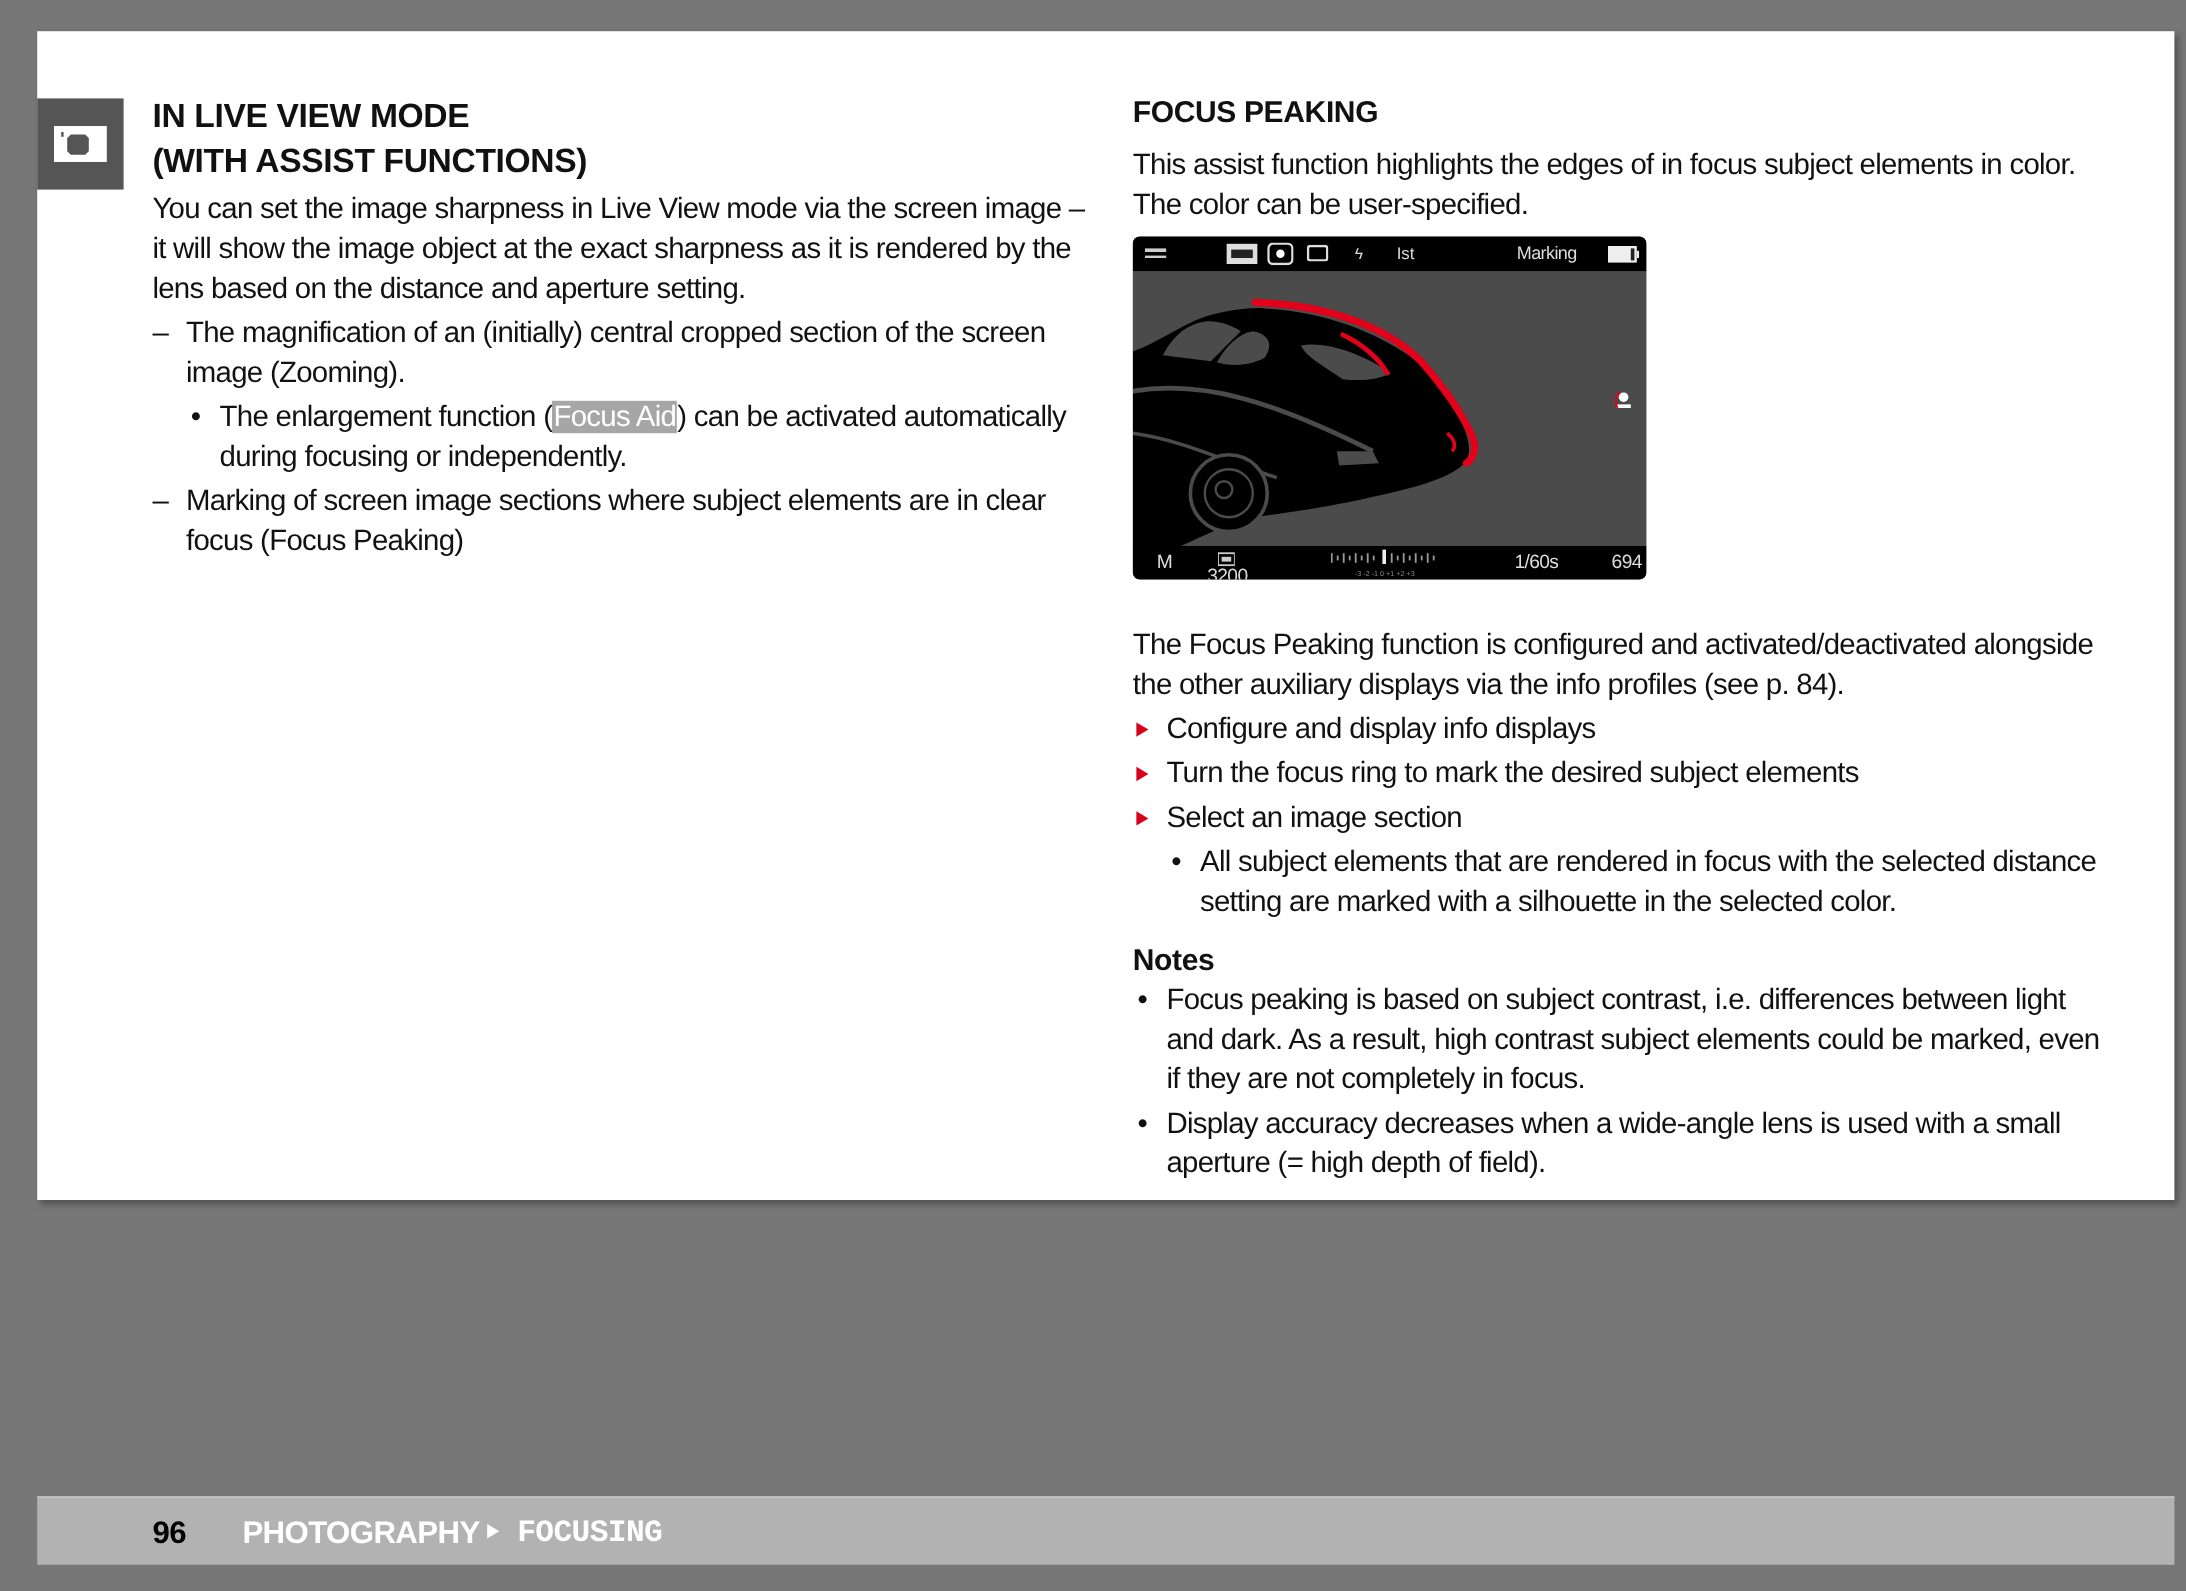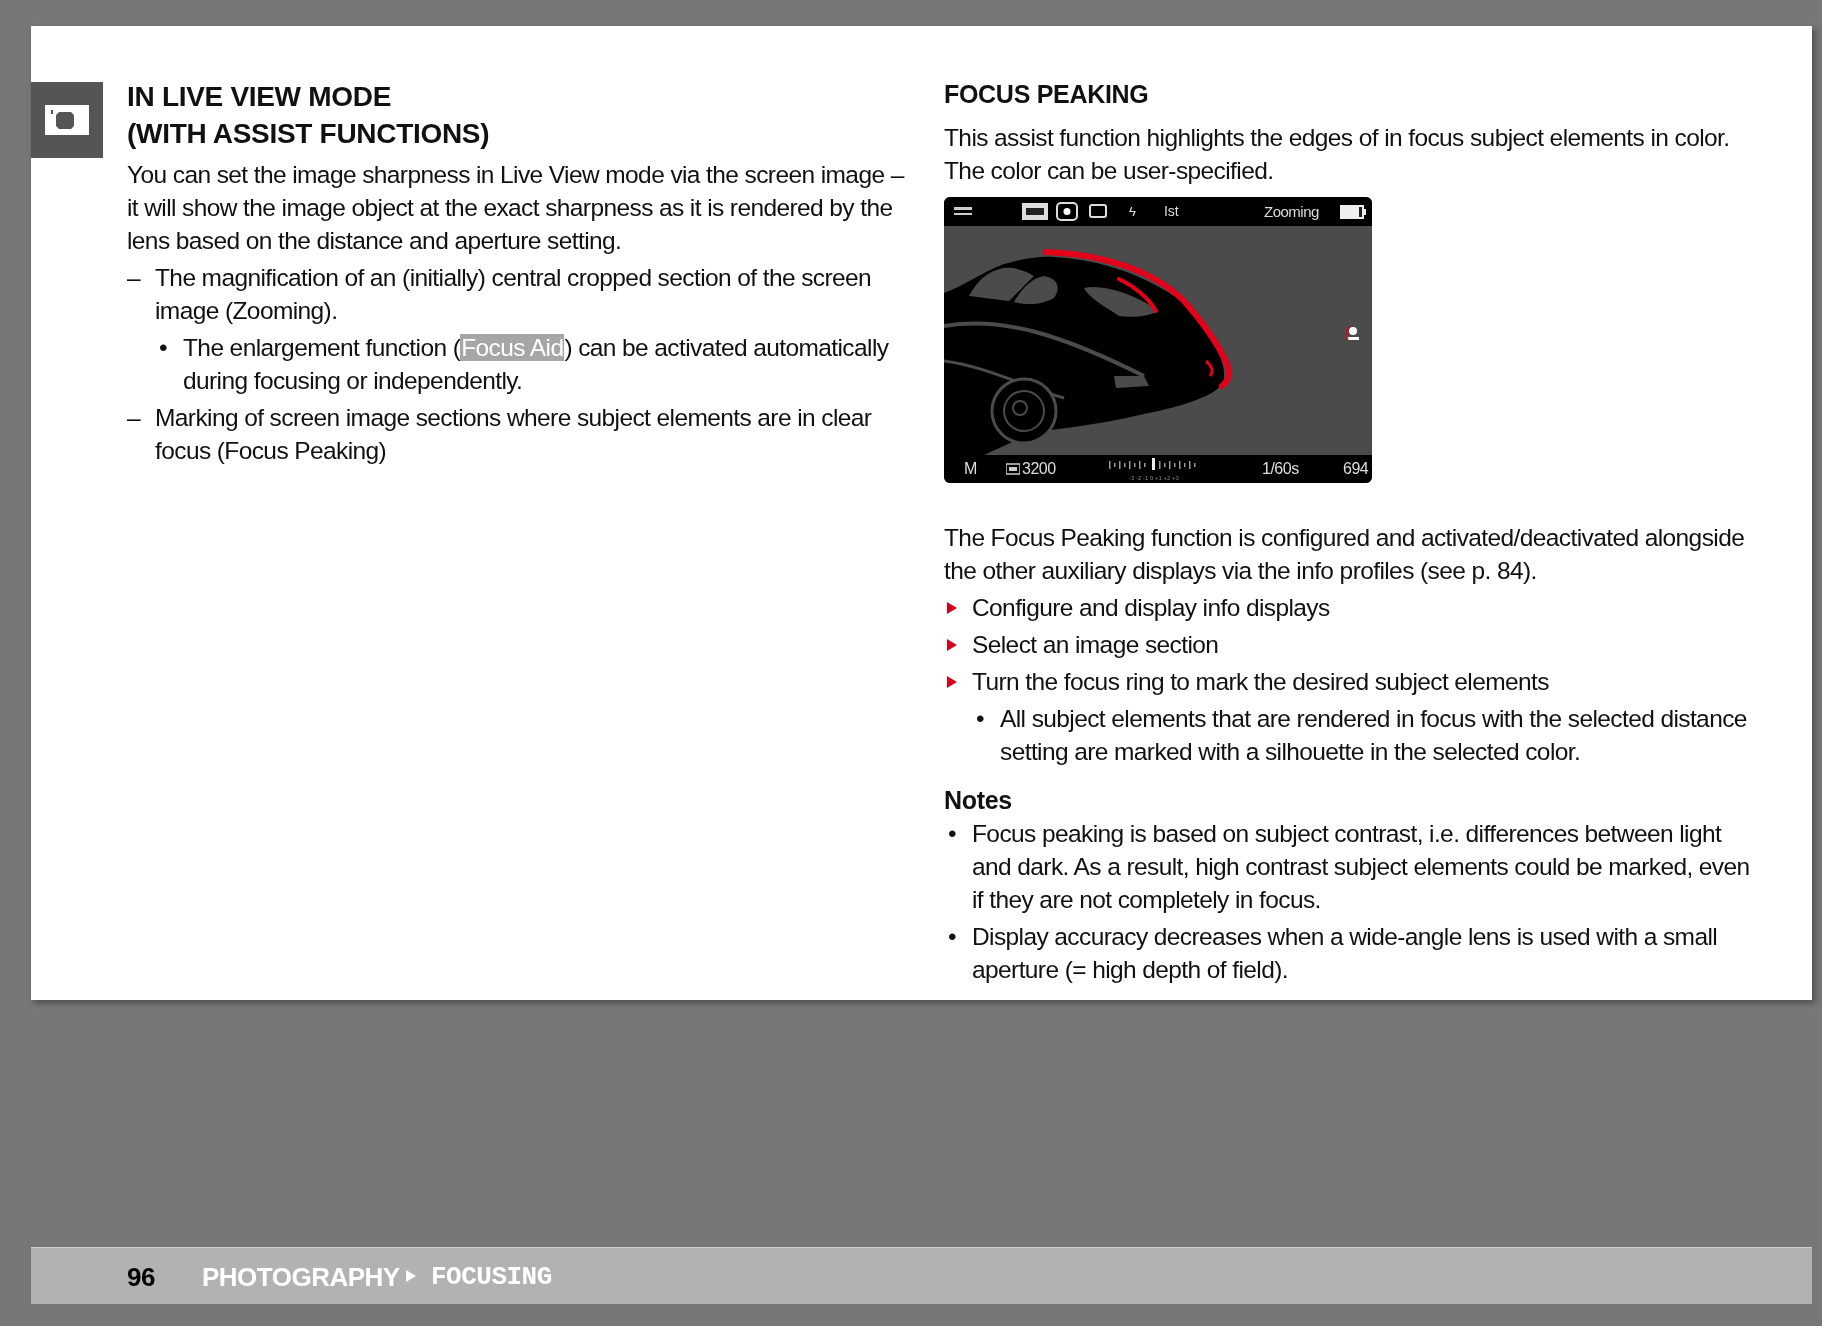--- a/index.html
+++ b/index.html
@@ -144,21 +144,21 @@
               <rect x="1" y="1" width="20" height="17" rx="4" fill="none" stroke="#ddd" stroke-width="2"></rect>
               <circle cx="11" cy="9.5" r="3.5" fill="#fff"></circle>
             </svg>
         </span>
         <span class="tb-item" style="left:145px;top:7px;">
           <svg width="18" height="14">
               <rect x="1" y="1" width="16" height="12" rx="2" fill="none" stroke="#ddd" stroke-width="2"></rect>
             </svg>
         </span>
         <span class="tb-item" style="left:185px;top:6px;color:#ddd;font-size:13px;">ϟ<small style="font-size:14px;padding-left:28px;">Ist</small></span>
-        <span class="tb-item" style="left:320px;top:6px;font-size:15px;color:#ddd;letter-spacing:-0.5px;">Zooming</span>
+        <span class="tb-item" style="left:320px;top:6px;font-size:15px;color:#ddd;letter-spacing:-0.5px;">Marking</span>
         <span class="tb-item" style="left:396px;top:8px;">
           <svg width="26" height="14">
               <rect x="0" y="0" width="24" height="14" fill="#eee"></rect>
               <rect x="24" y="4" width="2" height="6" fill="#eee"></rect>
               <rect x="19" y="2" width="3" height="10" fill="#222"></rect>
             </svg>
         </span>
       </div>
 
       <svg class="car-svg" width="428" height="229" viewBox="0 0 428 229">
@@ -184,21 +184,21 @@
       </svg>
 
       <svg class="focus-icon" viewBox="0 0 16 18">
         <circle cx="9" cy="6" r="4" fill="#fff"></circle>
         <rect x="3" y="12" width="12" height="3" fill="#fff"></rect>
         <path d="M6,2 C2,4 2,12 4,15" stroke="#e2001a" stroke-width="1.5" fill="none"></path>
       </svg>
 
       <div class="botbar">
         <span class="tb-item" style="left:20px;top:5px;font-size:16px;">M</span>
-        <span class="tb-item" style="left:62px;top:5px;font-size:16px;letter-spacing:-0.5px;">
+        <span class="tb-item" style="left:62px;top:5px;font-size:16px;letter-spacing:-0.5px;flex-direction:column;">
           <svg width="14" height="12" style="margin-right:2px;">
               <rect x="0" y="1" width="14" height="10" fill="none" stroke="#ccc" stroke-width="1.5"></rect>
               <rect x="3" y="4" width="8" height="4" fill="#ccc"></rect>
             </svg>
           <span>3200</span>
         </span>
         <span class="tb-item" style="left:165px;top:2px;">
           <svg width="90" height="24">
               <g fill="#999">
             <rect x="0" y="4" width="1.5" height="8"></rect>
@@ -228,25 +228,25 @@
     </div>
 
     <p class="p">The Focus Peaking function is configured and activated/deactivated alongside the other auxiliary displays via the info profiles (see p. 84).</p>
 
     <div class="arrow-item">
       <span class="mark"></span>
       <span>Configure and display info displays</span>
     </div>
     <div class="arrow-item">
       <span class="mark"></span>
-      <span>Select an image section</span>
+      <span>Turn the focus ring to mark the desired subject elements</span>
     </div>
     <div class="arrow-item">
       <span class="mark"></span>
-      <span>Turn the focus ring to mark the desired subject elements</span>
+      <span>Select an image section</span>
     </div>
     <div class="bullet-item">
       <span class="mark">•</span>
       <span>All subject elements that are rendered in focus with the selected distance setting are marked with a silhouette in the selected color.</span>
     </div>
 
     <div class="notes-title">Notes</div>
     <div class="bullet-item notes">
       <span class="mark">•</span>
       <span>Focus peaking is based on subject contrast, i.e. differences between light and dark. As a result, high contrast subject elements could be marked, even if they are not completely in focus.</span>

